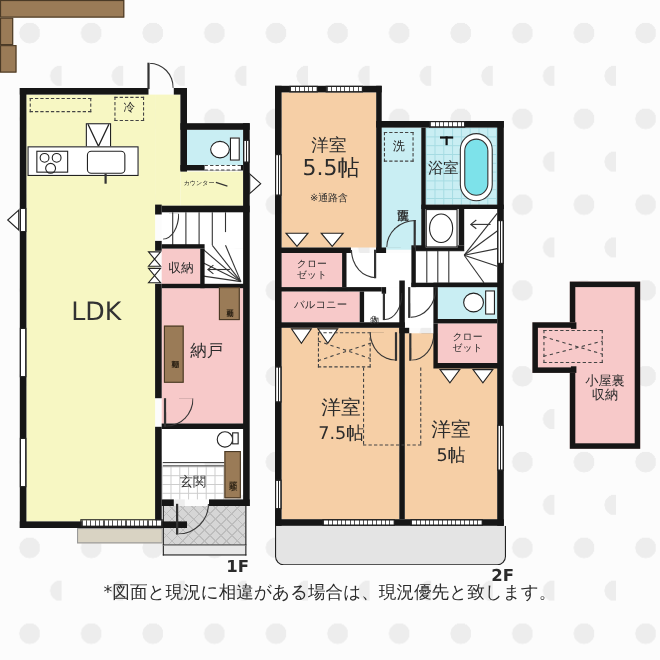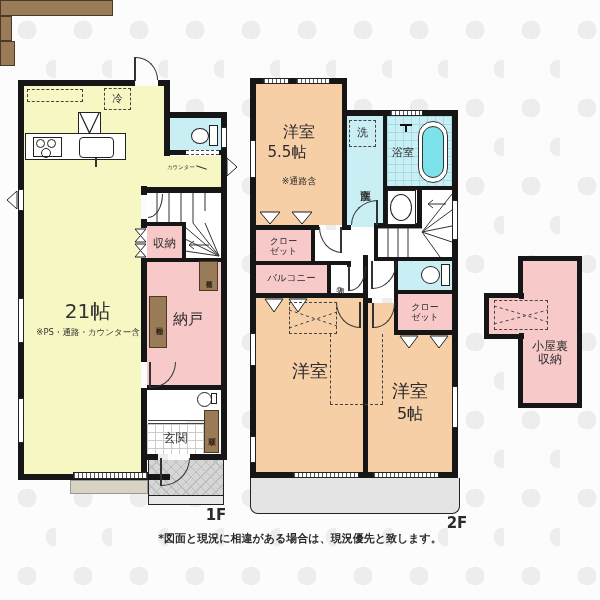--- a/index.html
+++ b/index.html
@@ -148,22 +148,21 @@
     <div class="arc arc-br" style="left:162px;top:458px;width:28px;height:28px"></div>
     <svg style="left:134px;top:228px" width="13" height="15">
         <polygon points="1,1 12,1 6.5,7.5" fill="#fff" stroke="#222" stroke-width="1"></polygon>
         <polygon points="1,14 12,14 6.5,7.5" fill="#fff" stroke="#222" stroke-width="1"></polygon>
       </svg>
     <svg style="left:134px;top:243px" width="13" height="15">
         <polygon points="1,1 12,1 6.5,7.5" fill="#fff" stroke="#222" stroke-width="1"></polygon>
         <polygon points="1,14 12,14 6.5,7.5" fill="#fff" stroke="#222" stroke-width="1"></polygon>
       </svg>
 
-    <div class="lbl" style="left:40px;top:299px;width:95px;height:24px;font-size:20px;color:#333"><span>21帖</span></div>
-    <div class="lbl" style="left:22px;top:327px;width:132px;height:12px;font-size:8.5px;color:#333"><span>※PS・通路・カウンター含</span></div>
+    <div class="lbl" style="left:40px;top:272px;width:95px;height:26px;font-size:23px;color:#333"><span>LDK</span></div>
     <div class="lbl" style="left:147px;top:226px;width:35px;height:34px;font-size:11.5px"><span>収納</span></div>
     <div class="lbl" style="left:147px;top:424px;width:57px;height:30px;font-size:12px"><span>玄関</span></div>
     <div class="lbl" style="left:155px;top:308px;width:66px;height:22px;font-size:15px"><span>納戸</span></div>
     <div class="lbl" style="left:195px;top:506px;width:42px;height:18px;font-size:15px;font-weight:bold"><span>1F</span></div>
   </div>
 
   <div class="grp">
 
     <div class="fill white" style="left:315px;top:230px;width:140px;height:31px"></div>
     <div class="fill white" style="left:347px;top:261px;width:47px;height:37px"></div>
@@ -284,43 +283,44 @@
         <g stroke="#444" stroke-width="1" stroke-dasharray="3,3" fill="none">
           <line x1="0" y1="8" x2="48" y2="24"></line>
           <line x1="0" y1="26" x2="48" y2="10"></line>
         </g>
       </svg>
     <div class="abs" style="left:330px;top:334px;width:1px;height:70px;border-left:1px dashed #444"></div>
     <div class="abs" style="left:330px;top:404px;width:53px;height:1px;border-top:1px dashed #444"></div>
     <div class="abs" style="left:382px;top:334px;width:1px;height:70px;border-left:1px dashed #444"></div>
 
     <div class="lbl" style="left:262px;top:122px;width:74px;height:20px;font-size:16px"><span>洋室</span></div>
-    <div class="lbl" style="left:250px;top:143px;width:74px;height:18px;font-size:15px"><span>5.5帖</span></div>
+    <div class="lbl" style="left:264px;top:143px;width:74px;height:18px;font-size:20px"><span>5.5帖</span></div>
     <div class="lbl" style="left:262px;top:176px;width:74px;height:11px;font-size:9px"><span>※通路含</span></div>
     <div class="lbl vtxt" style="left:356px;top:150px;width:18px;height:64px;font-size:10.5px"><span>洗面室</span></div>
-    <div class="lbl" style="left:387px;top:146px;width:32px;height:15px;font-size:11px"><span>浴室</span></div>
+    <div class="lbl" style="left:387px;top:146px;width:32px;height:15px;font-size:14px"><span>浴室</span></div>
     <div class="lbl" style="left:256px;top:233px;width:55px;height:26px;font-size:9px;flex-direction:column"><span>クロー</span><span>ゼット</span></div>
     <div class="lbl" style="left:257px;top:272px;width:69px;height:13px;font-size:9.5px"><span>バルコニー</span></div>
     <div class="lbl vtxt" style="left:331px;top:267px;width:16px;height:25px;font-size:8px"><span>物入</span></div>
     <div class="lbl" style="left:398px;top:297px;width:54px;height:30px;font-size:9px;flex-direction:column"><span>クロー</span><span>ゼット</span></div>
     <div class="lbl" style="left:268px;top:360px;width:84px;height:22px;font-size:18px"><span>洋室</span></div>
+    <div class="lbl" style="left:268px;top:384px;width:84px;height:20px;font-size:16px"><span>7.5帖</span></div>
     <div class="lbl" style="left:378px;top:380px;width:64px;height:22px;font-size:18px"><span>洋室</span></div>
     <div class="lbl" style="left:378px;top:404px;width:64px;height:20px;font-size:16px"><span>5帖</span></div>
     <div class="lbl" style="left:436px;top:514px;width:42px;height:18px;font-size:15px;font-weight:bold"><span>2F</span></div>
   </div>
 
   <div class="grp">
     <div class="abs pink" style="left:518px;top:256px;width:64px;height:152px;border:5px solid #161616;box-sizing:border-box"></div>
     <div class="abs pink" style="left:484px;top:293px;width:40px;height:46px;border:5px solid #161616;box-sizing:border-box"></div>
     <div class="abs pink" style="left:517px;top:299px;width:9px;height:34px"></div>
     <div class="dash" style="left:494px;top:300px;width:54px;height:30px;border-width:1.2px"></div>
     <svg style="left:494px;top:300px" width="54" height="30">
         <g stroke="#444" stroke-width="1" stroke-dasharray="3,3" fill="none">
           <line x1="0" y1="6" x2="54" y2="22"></line>
           <line x1="0" y1="24" x2="54" y2="10"></line>
         </g>
       </svg>
     <div class="lbl" style="left:524px;top:336px;width:52px;height:34px;font-size:12px;flex-direction:column"><span>小屋裏</span><span>収納</span></div>
   </div>
 
-  <div class="lbl" style="left:90px;top:531px;width:420px;height:16px;font-size:11px;font-weight:bold"><span>*図面と現況に相違がある場合は、現況優先と致します。</span></div>
+  <div class="lbl" style="left:90px;top:531px;width:420px;height:16px;font-size:16px;font-weight:normal"><span>*図面と現況に相違がある場合は、現況優先と致します。</span></div>
 
 </div>
 
 </body></html>

